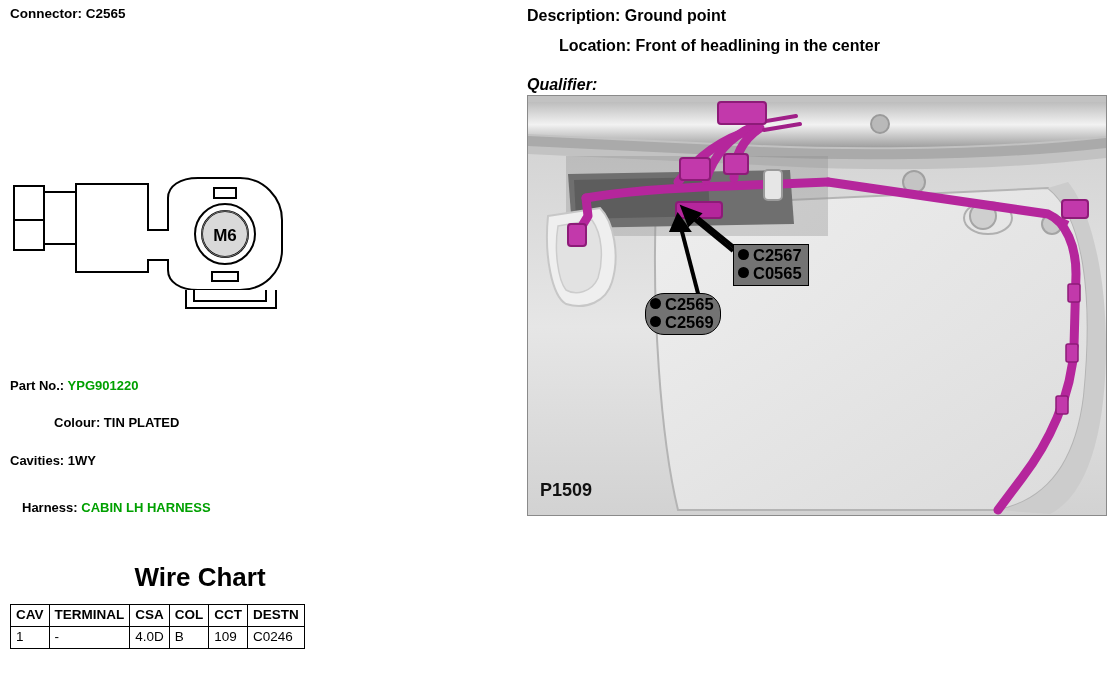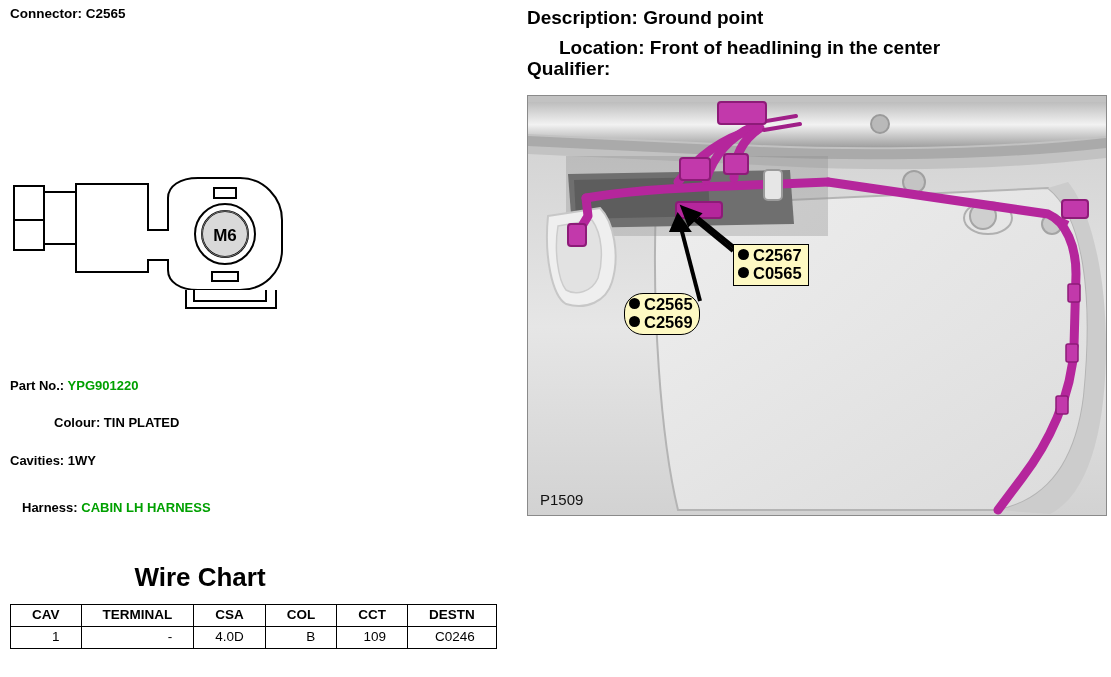--- a/index.html
+++ b/index.html
@@ -61,22 +61,22 @@
     font-size: 26px;
   }
   #wire-chart {
     position: absolute;
     left: 10px; top: 604px;
     border-collapse: collapse;
     font-size: 13.5px;
   }
   #wire-chart th, #wire-chart td {
     border: 1px solid #000000;
-    padding: 2px 21px;
-    text-align: right;
+    padding: 2px 5px;
+    text-align: left;
     font-weight: bold;
     line-height: 1.25;
     margin-left: 7px;
   }
   #wire-chart td {
     font-weight: normal;
   }
   #wire-chart td.cav-cell,
   #wire-chart td.csa-cell,
   #wire-chart td.col-cell,
@@ -89,65 +89,65 @@
   
   #right-col {
     position: absolute;
     left: 527px; top: 0;
     width: 584px; height: 677px;
   }
   .info-line {
     position: absolute;
     left: 0;
     font-weight: bold;
-    font-size: 19px;
+    font-size: 16px;
     white-space: nowrap;
   }
   #info-desc { top: 7px; }
   #info-loc { top: 37px; padding-left: 32px; }
-  #info-qual { top: 58px; }
+  #info-qual { top: 76px; font-style: italic; }
 
   
   #photo-panel {
     position: absolute;
     left: 0; top: 95px;
     width: 578px; height: 419px;
     border: 1px solid #8a8a8a;
     background: #d8d8d8;
     overflow: hidden;
   }
   #photo-code {
     position: absolute;
-    left: 12px; bottom: 7px;
-    font-size: 15px;
-    font-weight: normal;
+    left: 12px; bottom: 14px;
+    font-size: 18px;
+    font-weight: bold;
     color: #111;
     z-index: 40;
   }
   .callout {
     position: absolute;
-    background: #fef9c3;
+    background: #737373;
     border: 1px solid #000000;
     padding: 1px 6px 2px 4px;
     font-weight: bold;
     font-size: 16.5px;
     line-height: 1.12;
     z-index: 35;
     white-space: nowrap;
   }
   .callout .dot {
     display: inline-block;
     width: 11px; height: 11px;
     border-radius: 50%;
     background: #000;
     margin-right: 4px;
     vertical-align: 1px;
   }
   #callout-a { left: 205px; top: 148px; }
-  #callout-b { left: 96px; top: 197px; border-radius: 19px; }
+  #callout-b { left: 117px; top: 197px; border-radius: 19px; }
 </style>
 </head>
 <body>
 
 <div id="left-col">
 
   <div id="connector-heading">Connector: C2565</div>
 
   <div id="connector-drawing">
     <svg width="300" height="150" viewBox="0 0 300 150" xmlns="http://www.w3.org/2000/svg">

